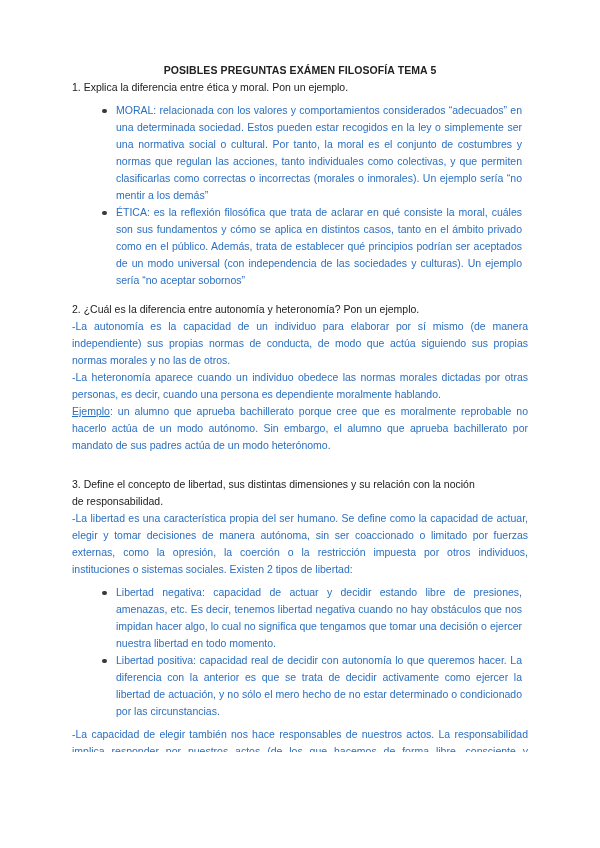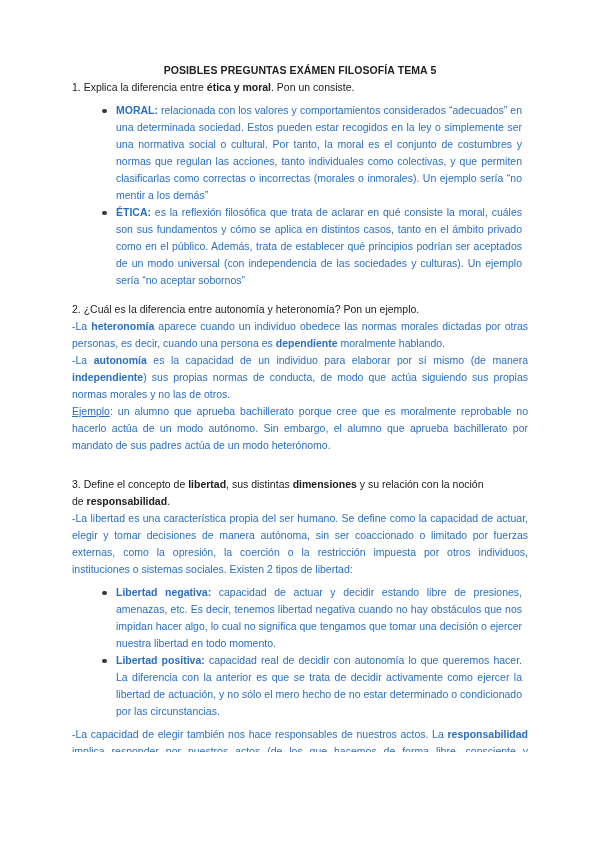--- a/index.html
+++ b/index.html
@@ -42,46 +42,46 @@
   }
   .bullet {
     position: absolute;
     left: 24px;
     top: 6.5px;
     width: 4.5px;
     height: 4.5px;
     border-radius: 50%;
     background: #3a3a3a;
   }
-  b { font-weight: 700; }
+  b { font-weight: 400; }
   u { text-decoration: underline; }
 </style>
 </head>
 <body>
 
 <div class="page">
 
   <p class="title">POSIBLES PREGUNTAS EXÁMEN FILOSOFÍA TEMA 5</p>
 
-  <p class="q"><span>1. Explica la diferencia entre </span><b>ética y moral</b><span>. Pon un consiste.</span></p>
+  <p class="q"><span>1. Explica la diferencia entre </span><b>ética y moral</b><span>. Pon un ejemplo.</span></p>
 
   <ul class="blist">
     <li>
       <span class="bullet"></span><b>MORAL:</b><span> relacionada con los valores y comportamientos considerados “adecuados” en una determinada sociedad. Estos pueden estar recogidos en la ley o simplemente ser una normativa social o cultural. Por tanto, la moral es el conjunto de costumbres y normas que regulan las acciones, tanto individuales como colectivas, y que permiten clasificarlas como correctas o incorrectas (morales o inmorales). Un ejemplo sería “no mentir a los demás”</span>
     </li>
     <li>
       <span class="bullet"></span><b>ÉTICA:</b><span> es la reflexión filosófica que trata de aclarar en qué consiste la moral, cuáles son sus fundamentos y cómo se aplica en distintos casos, tanto en el ámbito privado como en el público. Además, trata de establecer qué principios podrían ser aceptados de un modo universal (con independencia de las sociedades y culturas). Un ejemplo sería “no aceptar sobornos”</span>
     </li>
   </ul>
 
   <p class="q gap-sm"><span>2. ¿Cuál es la diferencia entre autonomía y heteronomía? Pon un ejemplo.</span></p>
 
+  <p class="body-blue"><span>-La </span><b>autonomía</b><span> es la capacidad de un individuo para elaborar por sí mismo (de manera </span><b>independiente</b><span>) sus propias normas de conducta, de modo que actúa siguiendo sus propias normas morales y no las de otros.</span></p>
+
   <p class="body-blue"><span>-La </span><b>heteronomía</b><span> aparece cuando un individuo obedece las normas morales dictadas por otras personas, es decir, cuando una persona es </span><b>dependiente</b><span> moralmente hablando.</span></p>
-
-  <p class="body-blue"><span>-La </span><b>autonomía</b><span> es la capacidad de un individuo para elaborar por sí mismo (de manera </span><b>independiente</b><span>) sus propias normas de conducta, de modo que actúa siguiendo sus propias normas morales y no las de otros.</span></p>
 
   <p class="body-blue"><u>Ejemplo</u><span>: un alumno que aprueba bachillerato porque cree que es moralmente reprobable no hacerlo actúa de un modo autónomo. Sin embargo, el alumno que aprueba bachillerato por mandato de sus padres actúa de un modo heterónomo.</span></p>
 
   <p class="q gap"><span>3. Define el concepto de </span><b>libertad</b><span>, sus distintas </span><b>dimensiones</b><span> y su relación con la noción</span><br><span>de </span><b>responsabilidad</b><span>.</span></p>
 
   <p class="body-blue"><span>-La libertad es una característica propia del ser humano. Se define como la capacidad de actuar, elegir y tomar decisiones de manera autónoma, sin ser coaccionado o limitado por fuerzas externas, como la opresión, la coerción o la restricción impuesta por otros individuos, instituciones o sistemas sociales. Existen 2 tipos de libertad:</span></p>
 
   <ul class="blist">
     <li>
       <span class="bullet"></span><b>Libertad negativa:</b><span> capacidad de actuar y decidir estando libre de presiones, amenazas, etc. Es decir, tenemos libertad negativa cuando no hay obstáculos que nos impidan hacer algo, lo cual no significa que tengamos que tomar una decisión o ejercer nuestra libertad en todo momento.</span>

